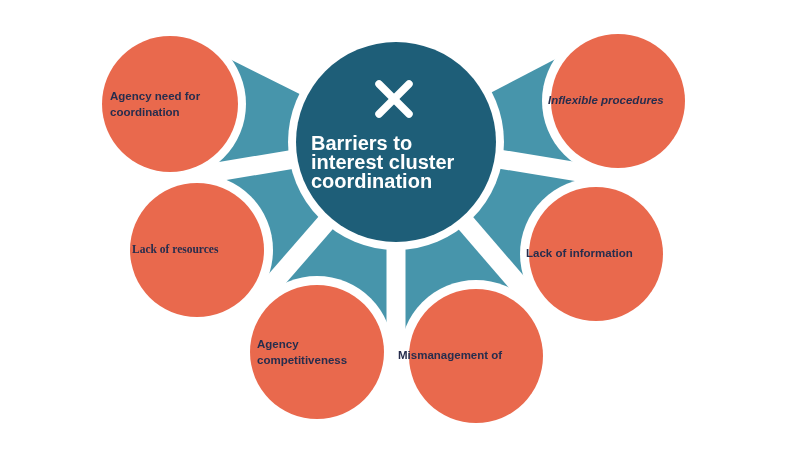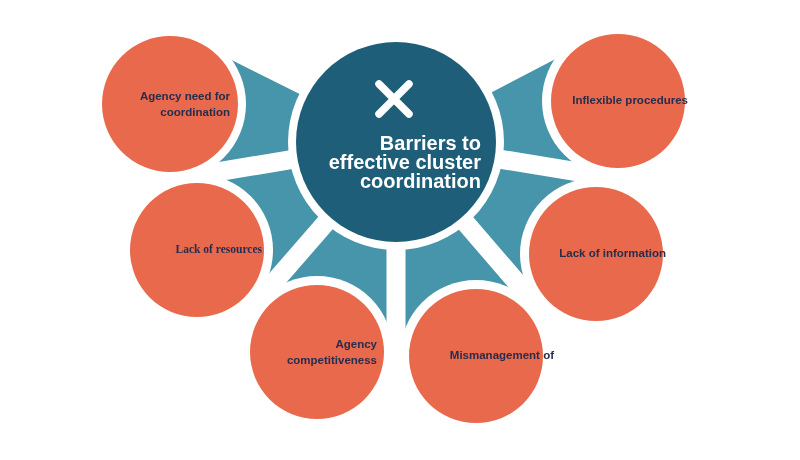--- a/index.html
+++ b/index.html
@@ -8,40 +8,40 @@
     width: 800px;
     height: 460px;
     background: #ffffff;
     overflow: hidden;
     font-family: "Liberation Sans", sans-serif;
   }
   #diagram-svg { position: absolute; left: 0; top: 0; }
   .label {
     position: absolute;
     transform: translate(-50%, -50%);
-    text-align: right;
+    text-align: left;
     font-weight: 700;
     pointer-events: none;
   }
   .center-label {
     color: #ffffff;
     font-size: 20px;
     line-height: 19px;
     width: 170px;
   }
   .node-label {
     color: #272d4d;
     font-size: 11.5px;
     line-height: 15.5px;
   }
   .label span { display: block; }
   
   .pos-center    { left: 396px; top: 162px; }
   .pos-top-left  { left: 170px; top: 104px; width: 120px; }
-  .pos-top-right { left: 618px; top: 101px; width: 140px; }
+  .pos-top-right { left: 618px; top: 101px; width: 140px; font-style: italic; }
   .pos-mid-left  { left: 197px; top: 250px; width: 130px; font-family: Liberation Serif, serif; }
   .pos-mid-right { left: 596px; top: 254px; width: 140px; }
   .pos-bot-left  { left: 317px; top: 352px; width: 120px; }
   .pos-bot-right { left: 476px; top: 356px; width: 156px; }
 </style>
 </head>
 <body>
 
 <div id="stage">
 
@@ -89,21 +89,21 @@
     <circle cx="396" cy="142" r="100" fill="#1e5e78"></circle>
 
     <g stroke="#ffffff" stroke-width="7.5" stroke-linecap="round">
       <line x1="379" y1="84" x2="409" y2="114"></line>
       <line x1="409" y1="84" x2="379" y2="114"></line>
     </g>
   </svg>
 
   <div class="label center-label pos-center">
     <span>Barriers to</span>
-    <span>effective cluster</span>
+    <span>interest cluster</span>
     <span>coordination</span>
   </div>
 
   <div class="label node-label pos-top-left">
     <span>Agency need for</span>
     <span>coordination</span>
   </div>
   <div class="label node-label pos-top-right">
     <span>Inflexible procedures</span>
   </div>

